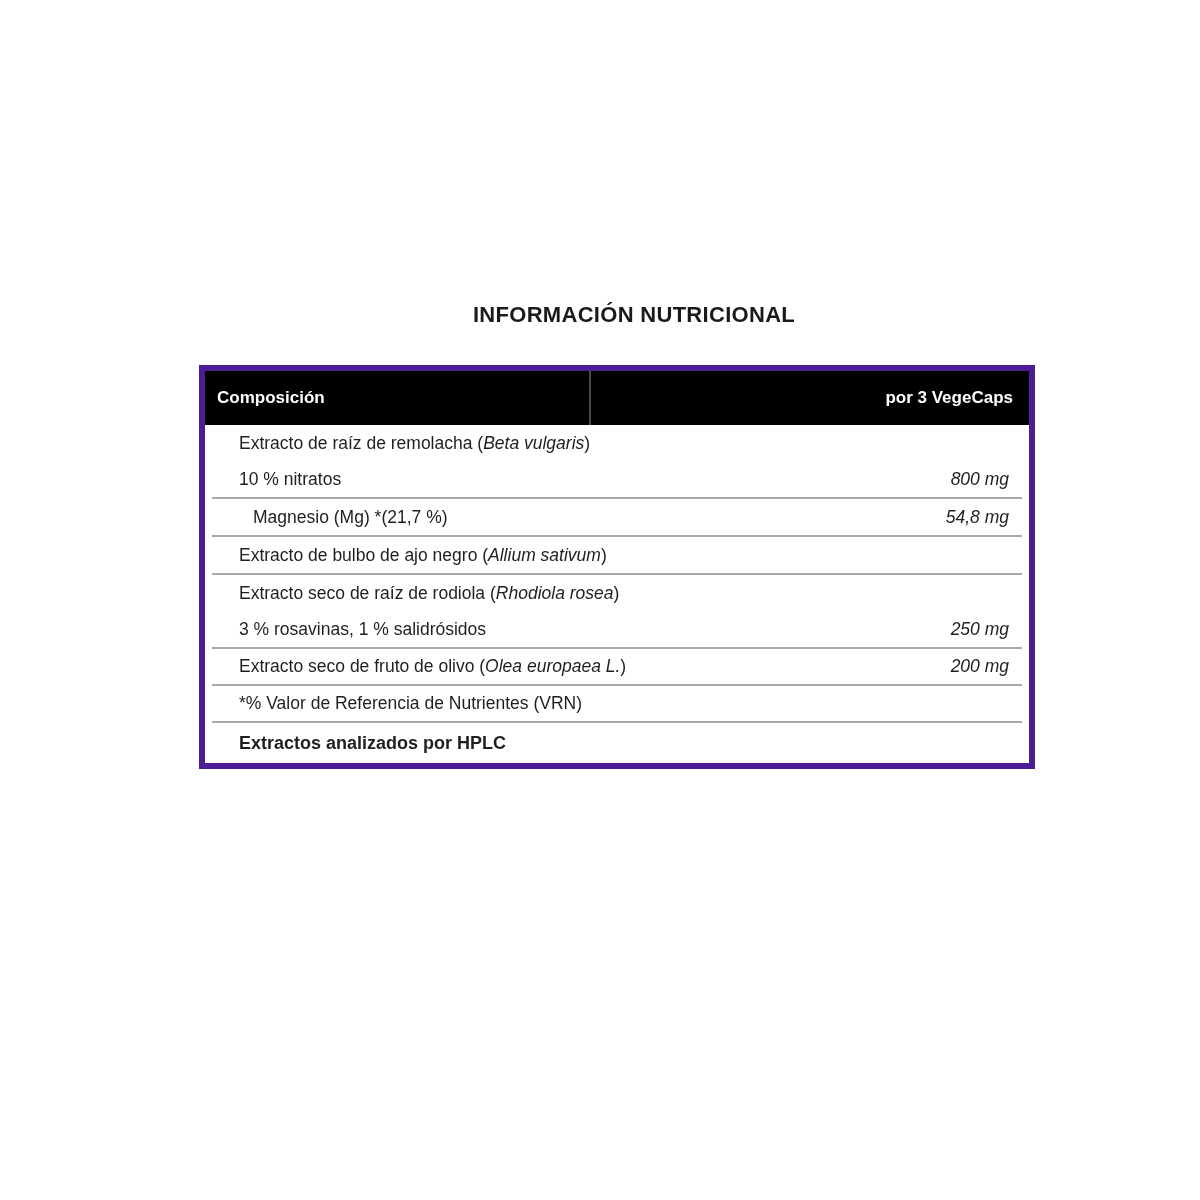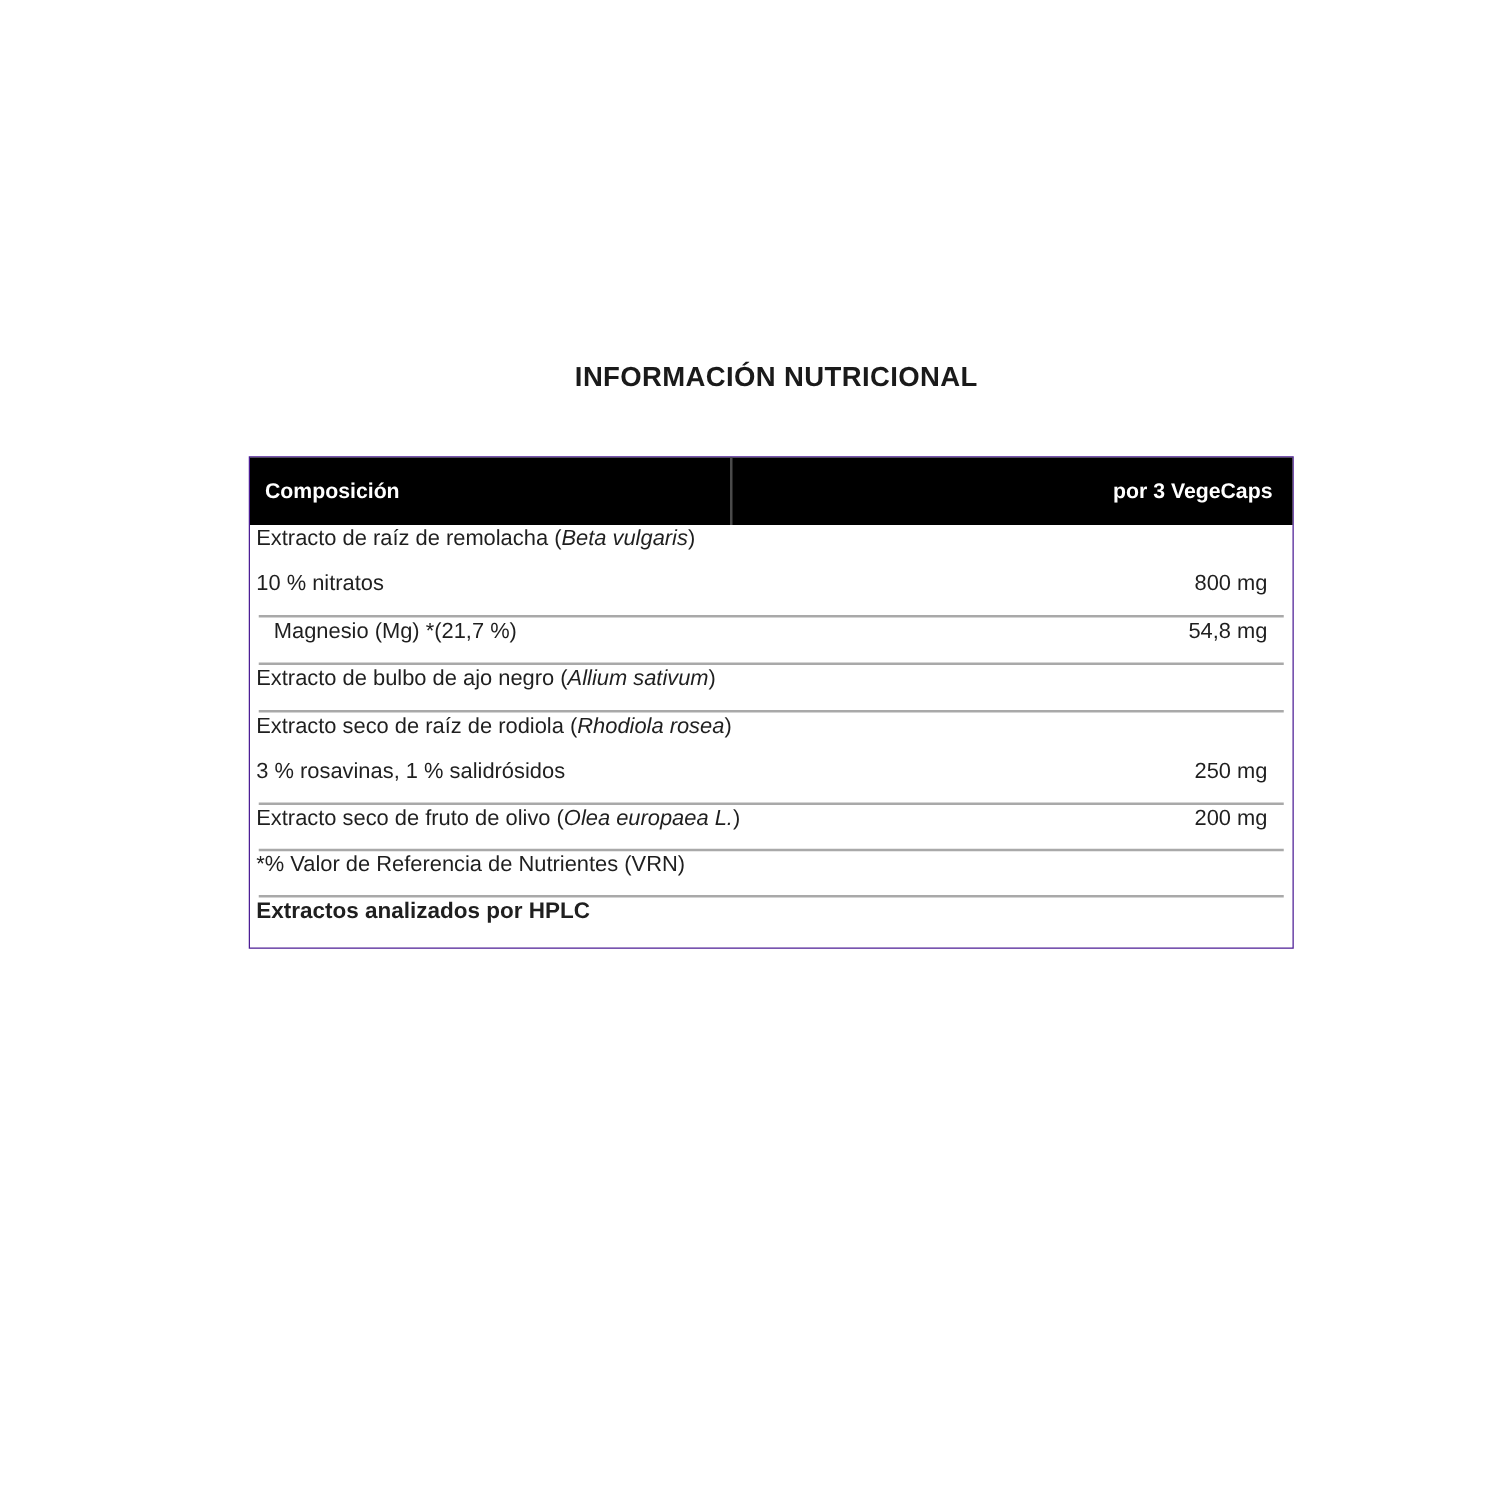--- a/index.html
+++ b/index.html
@@ -3,47 +3,47 @@
 <meta charset="utf-8">
 <style>
   html, body { margin: 0; padding: 0; }
   body {
     width: 1200px; height: 1200px; background: #ffffff;
     font-family: "Liberation Sans", sans-serif;
     position: relative; overflow: hidden;
   }
   .title {
     position: absolute; left: 199px; top: 285px; width: 836px;
-    margin: 4px; text-align: center;
+    margin: 17px; text-align: center;
     font-size: 22px; font-weight: bold; color: #1a1a1a; letter-spacing: 0.3px;
   }
   .ntable {
     position: absolute; left: 199px; top: 365px; width: 836px;
-    border: 1px solid #4c1d95; box-sizing: border-box; background: #ffffff;
+    border: 6px solid #4c1d95; box-sizing: border-box; background: #ffffff;
   }
   .thead {
     position: relative; display: flex; align-items: center;
     height: 54px; background: #000000; color: #ffffff;
     font-weight: bold; font-size: 17px;
   }
   .th-left { width: 371px; padding-left: 12px; }
   .th-divider { position: absolute; left: 384px; top: 0; bottom: 0; width: 2px; background: #4a4a4a; }
   .th-right { flex: 1; text-align: right; padding-right: 16px; }
   .tbody { color: #1f1f1f; font-size: 17.5px; }
   .line {
-    display: flex; justify-content: space-between; align-items: flex-start;
-    height: 36px; padding: 0 20px 0 5px; white-space: pre-wrap;
+    display: flex; justify-content: space-between; align-items: center;
+    height: 36px; padding: 0 20px 0 34px; white-space: pre-wrap;
   }
   .row-single .line { height: 35px; }
   .row-footer .line { height: 40px; font-weight: bold; font-size: 18px; }
   .sep { height: 2px; background: #a9a9a9; margin: 0 7px; }
   .it { font-style: italic; }
   .indent { padding-left: 14px; }
   .name { text-align: left; }
-  .value { text-align: right; }
+  .value { text-align: right; font-style: italic; }
 </style>
 </head>
 <body>
 
 <div class="page">
 
   <h1 class="title">INFORMACIÓN NUTRICIONAL</h1>
 
   <div class="ntable">
 

